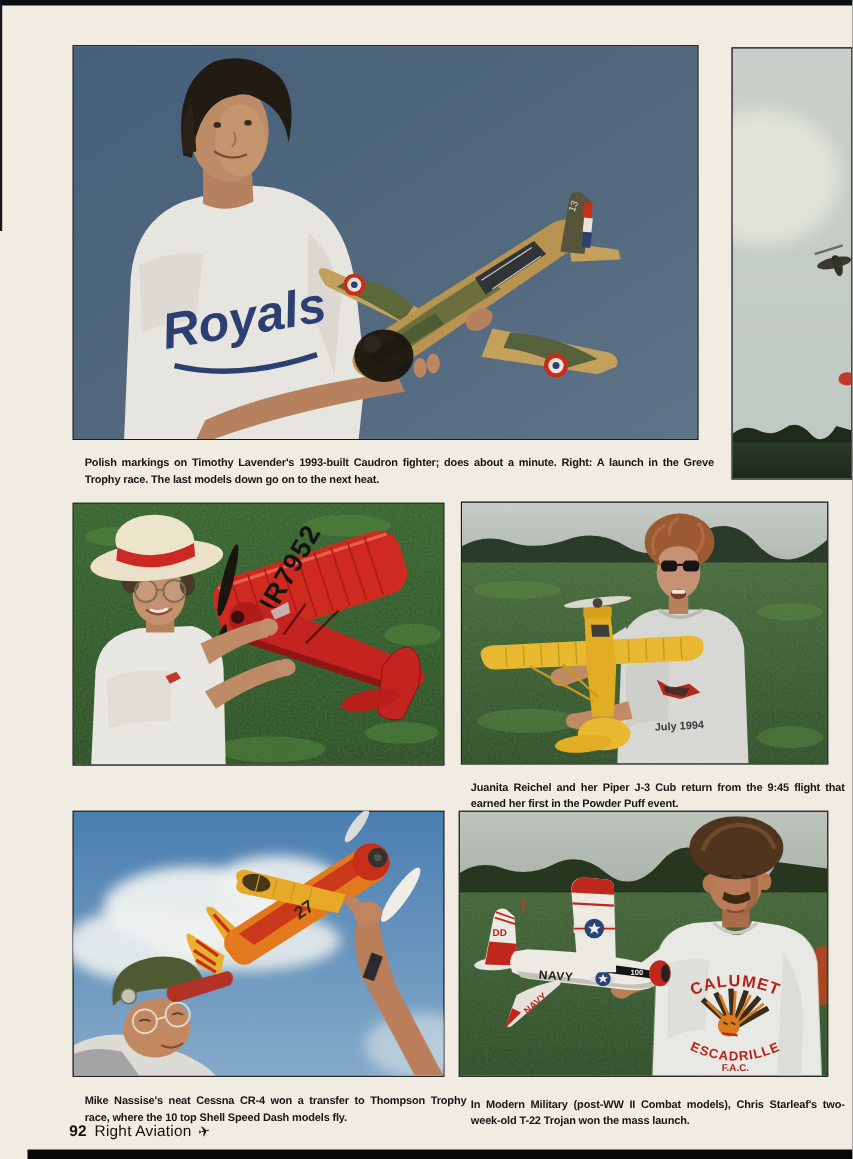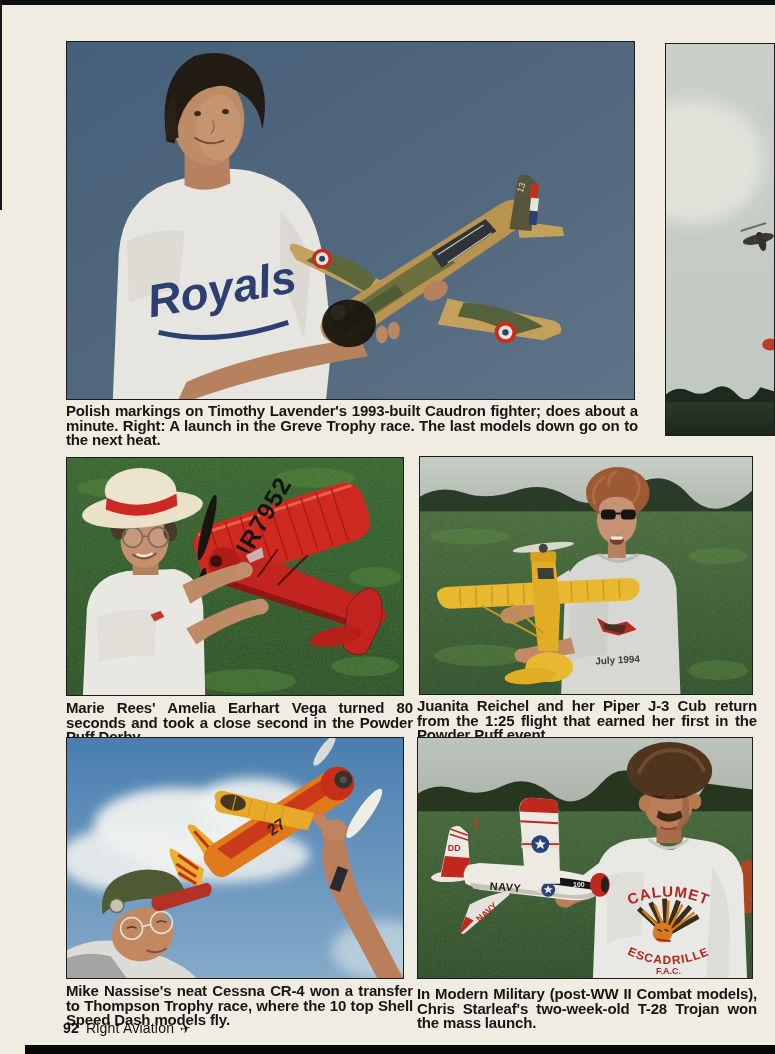--- a/index.html
+++ b/index.html
@@ -11,22 +11,22 @@
   .bar{position:absolute;background:#0b0e12;}
   .bar.top{left:0;top:0;width:775px;height:5px;}
   .bar.bottom{left:25px;top:1045px;width:750px;height:9px;background:#080808;}
   .bar.leftsliver{left:0;top:0;width:2px;height:210px;background:#14181c;}
   figure.photo{
     position:absolute;margin:0;padding:0;border:1px solid #1c1c1c;
     box-sizing:border-box;overflow:hidden;background:#888;
   }
   figure.photo svg{display:block;width:100%;height:100%;}
   .cap{
-    position:absolute;margin:0;color:#161616;font-weight:bold;
-    font-size:15px;line-height:14.5px;letter-spacing:-0.15px;
+    position:absolute;margin:11px;color:#161616;font-weight:bold;
+    font-size:10px;line-height:14.5px;letter-spacing:-0.15px;
     text-align:justify;
   }
   .footer{
     position:absolute;left:63px;top:1020px;color:#111;
     font-size:14px;letter-spacing:0.2px;
   }
   .footer .pnum{font-weight:bold;margin-right:7px;}
   .footer .plane{margin-left:6px;font-size:13px;display:inline-block;transform:rotate(-12deg);}
   svg text{font-family:"Liberation Sans",sans-serif;}
 </style>
@@ -272,22 +272,21 @@
         <ellipse cx="124" cy="91" rx="31" ry="4" fill="#d8d8cc" transform="rotate(-7 124 91)"></ellipse>
         <circle cx="124" cy="92" r="4.5" fill="#44423a"></circle>
         <ellipse cx="130" cy="212" rx="24" ry="15" fill="#e8b930"></ellipse>
         <ellipse cx="111" cy="221" rx="26" ry="8" fill="#e2ac25" transform="rotate(-5 111 221)"></ellipse>
         <line x1="62" y1="150" x2="120" y2="182" stroke="#c79a1e" stroke-width="2"></line>
         <line x1="92" y1="148" x2="124" y2="178" stroke="#c79a1e" stroke-width="2"></line>
       </g>
     </svg>
   </figure>
 
-  <p class="cap" style="left:66px;top:701px;width:347px">Marie Rees' Amelia Earhart Vega turned 80 seconds and took a close second in the Powder Puff Derby.</p>
-  <p class="cap" style="left:417px;top:699px;width:340px">Juanita Reichel and her Piper J-3 Cub return from the 1:25 flight that earned her first in the Powder Puff event.</p>
+  <p class="cap" style="left:417px;top:699px;width:340px">Juanita Reichel and her Piper J-3 Cub return from the 9:45 flight that earned her first in the Powder Puff event.</p>
 
   <figure class="photo" style="left:66px;top:737px;width:338px;height:242px">
     <svg viewBox="0 0 338 242" preserveAspectRatio="none">
       <defs>
         <linearGradient id="p5s" x1="0" y1="0" x2="0" y2="1">
           <stop offset="0" stop-color="#4a7eb0"></stop>
             <stop offset="1" stop-color="#85aac9"></stop>
         </linearGradient>
         <filter id="p5b">
             <feGaussianBlur stdDeviation="6"></feGaussianBlur>
@@ -431,20 +430,20 @@
         <ellipse cx="188" cy="148" rx="4" ry="8" fill="#222220"></ellipse>
         <text x="156" y="150" font-size="7" font-weight="bold" fill="#f0efe8">100</text>
         <path d="M92,158 L48,196 Q41,201 44,190 L52,168 Q70,158 92,154 Z" fill="#e4e2da"></path>
         <path d="M56,184 L44,196 Q41,201 44,190 L48,180 Z" fill="#c0281e"></path>
         <text x="62" y="186" transform="rotate(-42 62 186)" font-size="9" font-weight="bold" fill="#c0281e">NAVY</text>
       </g>
     </svg>
   </figure>
 
   <p class="cap" style="left:66px;top:984px;width:347px">Mike Nassise's neat Cessna CR-4 won a transfer to Thompson Trophy race, where the 10 top Shell Speed Dash models fly.</p>
-  <p class="cap" style="left:417px;top:987px;width:340px">In Modern Military (post-WW II Combat models), Chris Starleaf's two-week-old T-28 Trojan won the mass launch.</p>
+  <p class="cap" style="left:417px;top:987px;width:340px">In Modern Military (post-WW II Combat models), Chris Starleaf's two-week-old T-22 Trojan won the mass launch.</p>
 
   <div class="footer">
     <span class="pnum">92</span><span>Right Aviation</span><span class="plane">✈</span>
   </div>
 
   <div class="bar bottom"></div>
 </div>
 
 </body></html>

